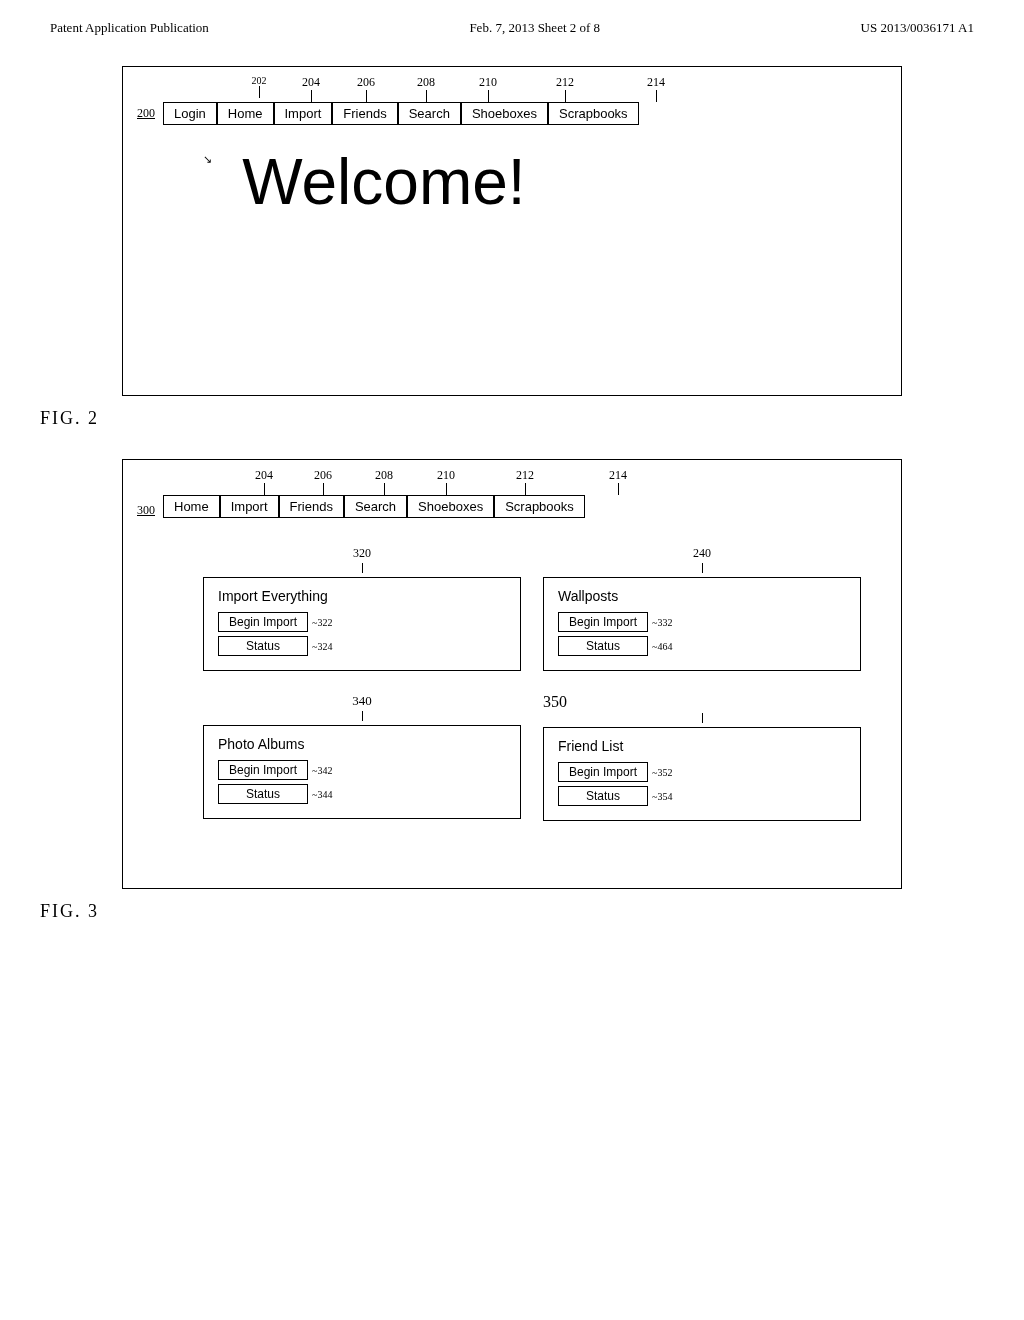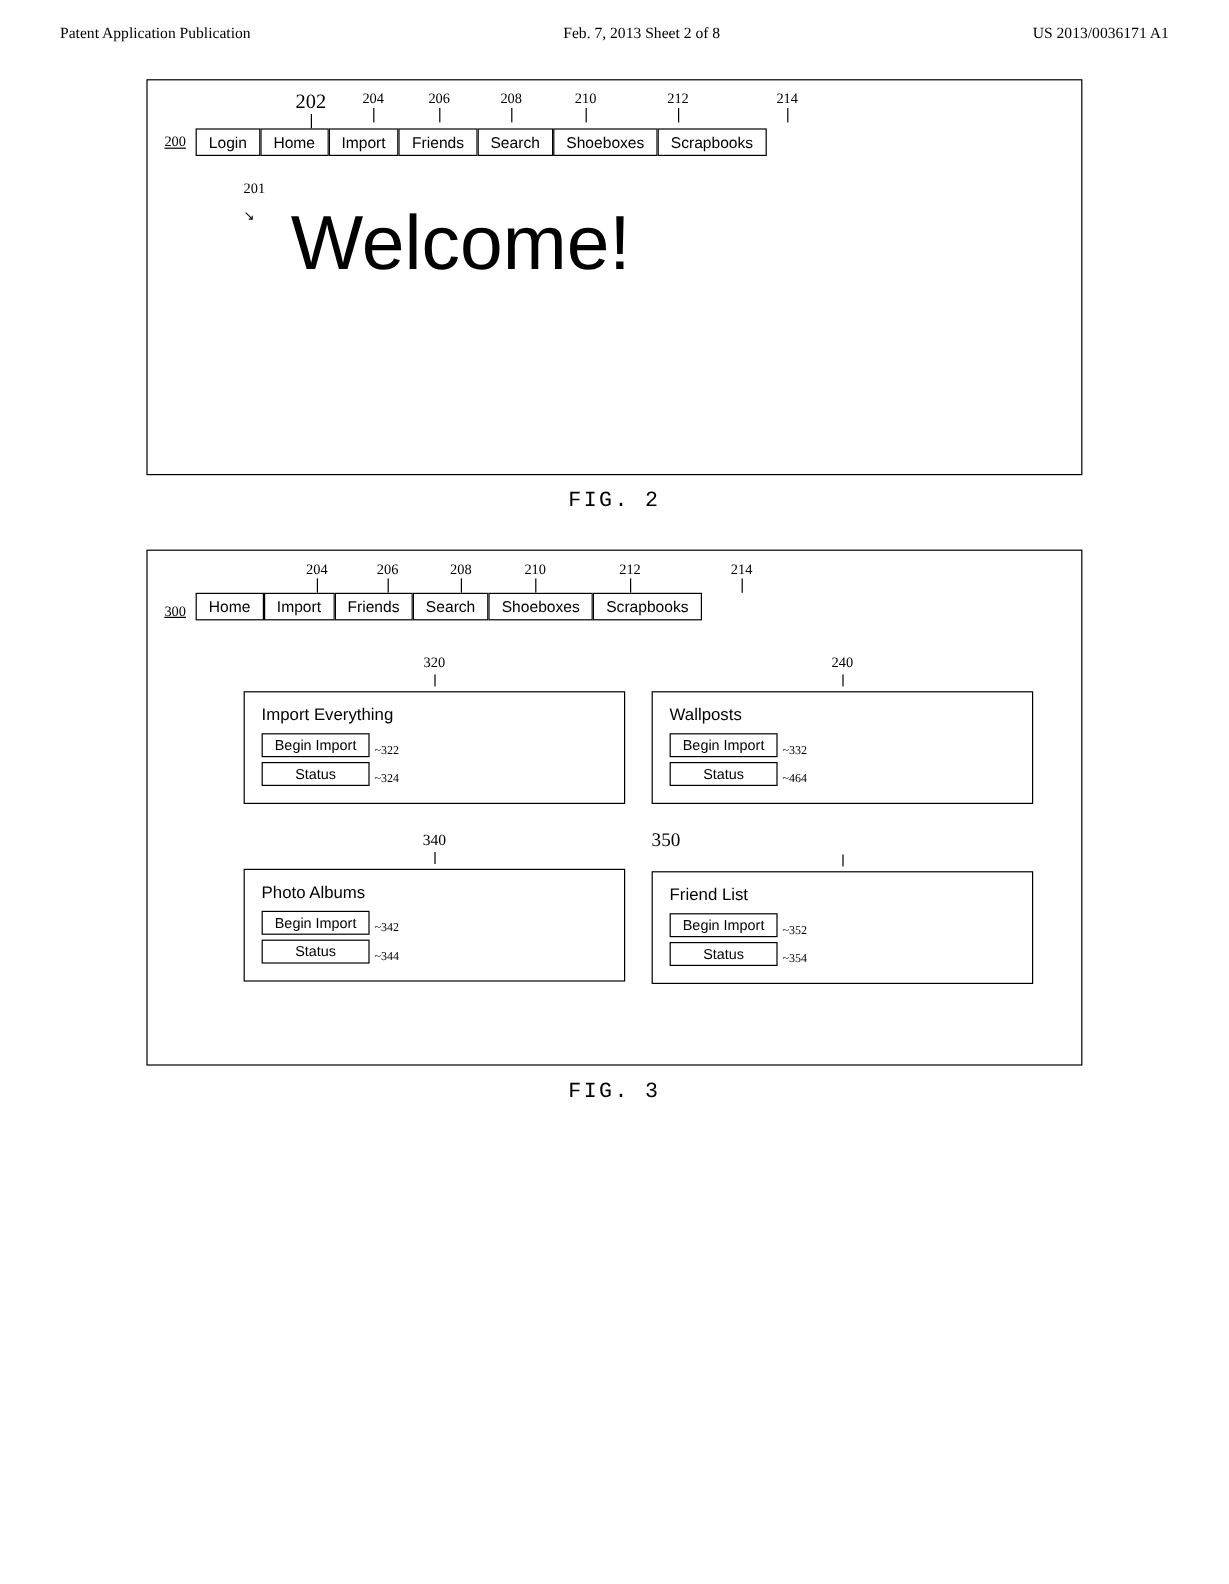--- a/index.html
+++ b/index.html
@@ -55,24 +55,23 @@
 
     .welcome-text {
       font-size: 64px;
       font-weight: normal;
       font-family: Arial, sans-serif;
       margin-left: 26px;
     }
 
     
     .fig-caption {
-      text-align: center;
       font-size: 18px;
       margin: 12px 0 30px 0;
-      font-family: Liberation Mono, monospace;
+      font-family: Liberation Serif, serif;
       letter-spacing: 2px;
     }
 
     
     .fig3-outer {
       width: 780px;
       margin: 0 auto 10px auto;
       border: 1.5px solid #000;
       position: relative;
       min-height: 430px;
@@ -85,21 +84,21 @@
     }
 
     .import-section-title {
       font-size: 14px;
       font-family: Arial, sans-serif;
       margin-bottom: 8px;
     }
 
     .import-row {
       display: flex;
-      align-items: flex-end;
+      align-items: center;
       margin-bottom: 4px;
       position: relative;
     }
 
     .import-btn {
       border: 1.5px solid #000;
       padding: 2px 8px;
       font-size: 12px;
       font-family: Arial, sans-serif;
       background: #fff;
@@ -123,21 +122,21 @@
   <span>Feb. 7, 2013    Sheet 2 of 8</span>
   <span>US 2013/0036171 A1</span>
 </div>
 
 <div class="figure-container">
   <div class="fig2-outer">
 
     <div style="display:flex; padding-left: 110px; padding-top: 8px; gap: 0; position: relative;">
 
       <div style="display:flex; flex-direction:column; align-items:center; width:52px;">
-        <span style="font-size:17px;">202</span>
+        <span style="font-size:10px;">202</span>
         <div style="width:1px; height:12px; background:#000;"></div>
       </div>
 
       <div style="display:flex; flex-direction:column; align-items:center; width:52px;">
         <span style="font-size:12px;">204</span>
         <div style="width:1px; height:12px; background:#000;"></div>
       </div>
 
       <div style="display:flex; flex-direction:column; align-items:center; width:58px;">
         <span style="font-size:12px;">206</span>
@@ -170,21 +169,20 @@
       <button class="nav-btn">Login</button>
       <button class="nav-btn">Home</button>
       <button class="nav-btn">Import</button>
       <button class="nav-btn">Friends</button>
       <button class="nav-btn">Search</button>
       <button class="nav-btn">Shoeboxes</button>
       <button class="nav-btn">Scrapbooks</button>
     </div>
 
     <div class="welcome-section">
-      <span style="font-size:12px; display:block; margin-bottom:0;">201</span>
       <div style="display:flex; align-items:flex-start;">
         <div style="font-size:11px; margin-right:4px; margin-top:8px;">↘</div>
         <span class="welcome-text">Welcome!</span>
       </div>
     </div>
 
   </div>
 
   <div class="fig-caption">FIG.  2</div>
 </div>

